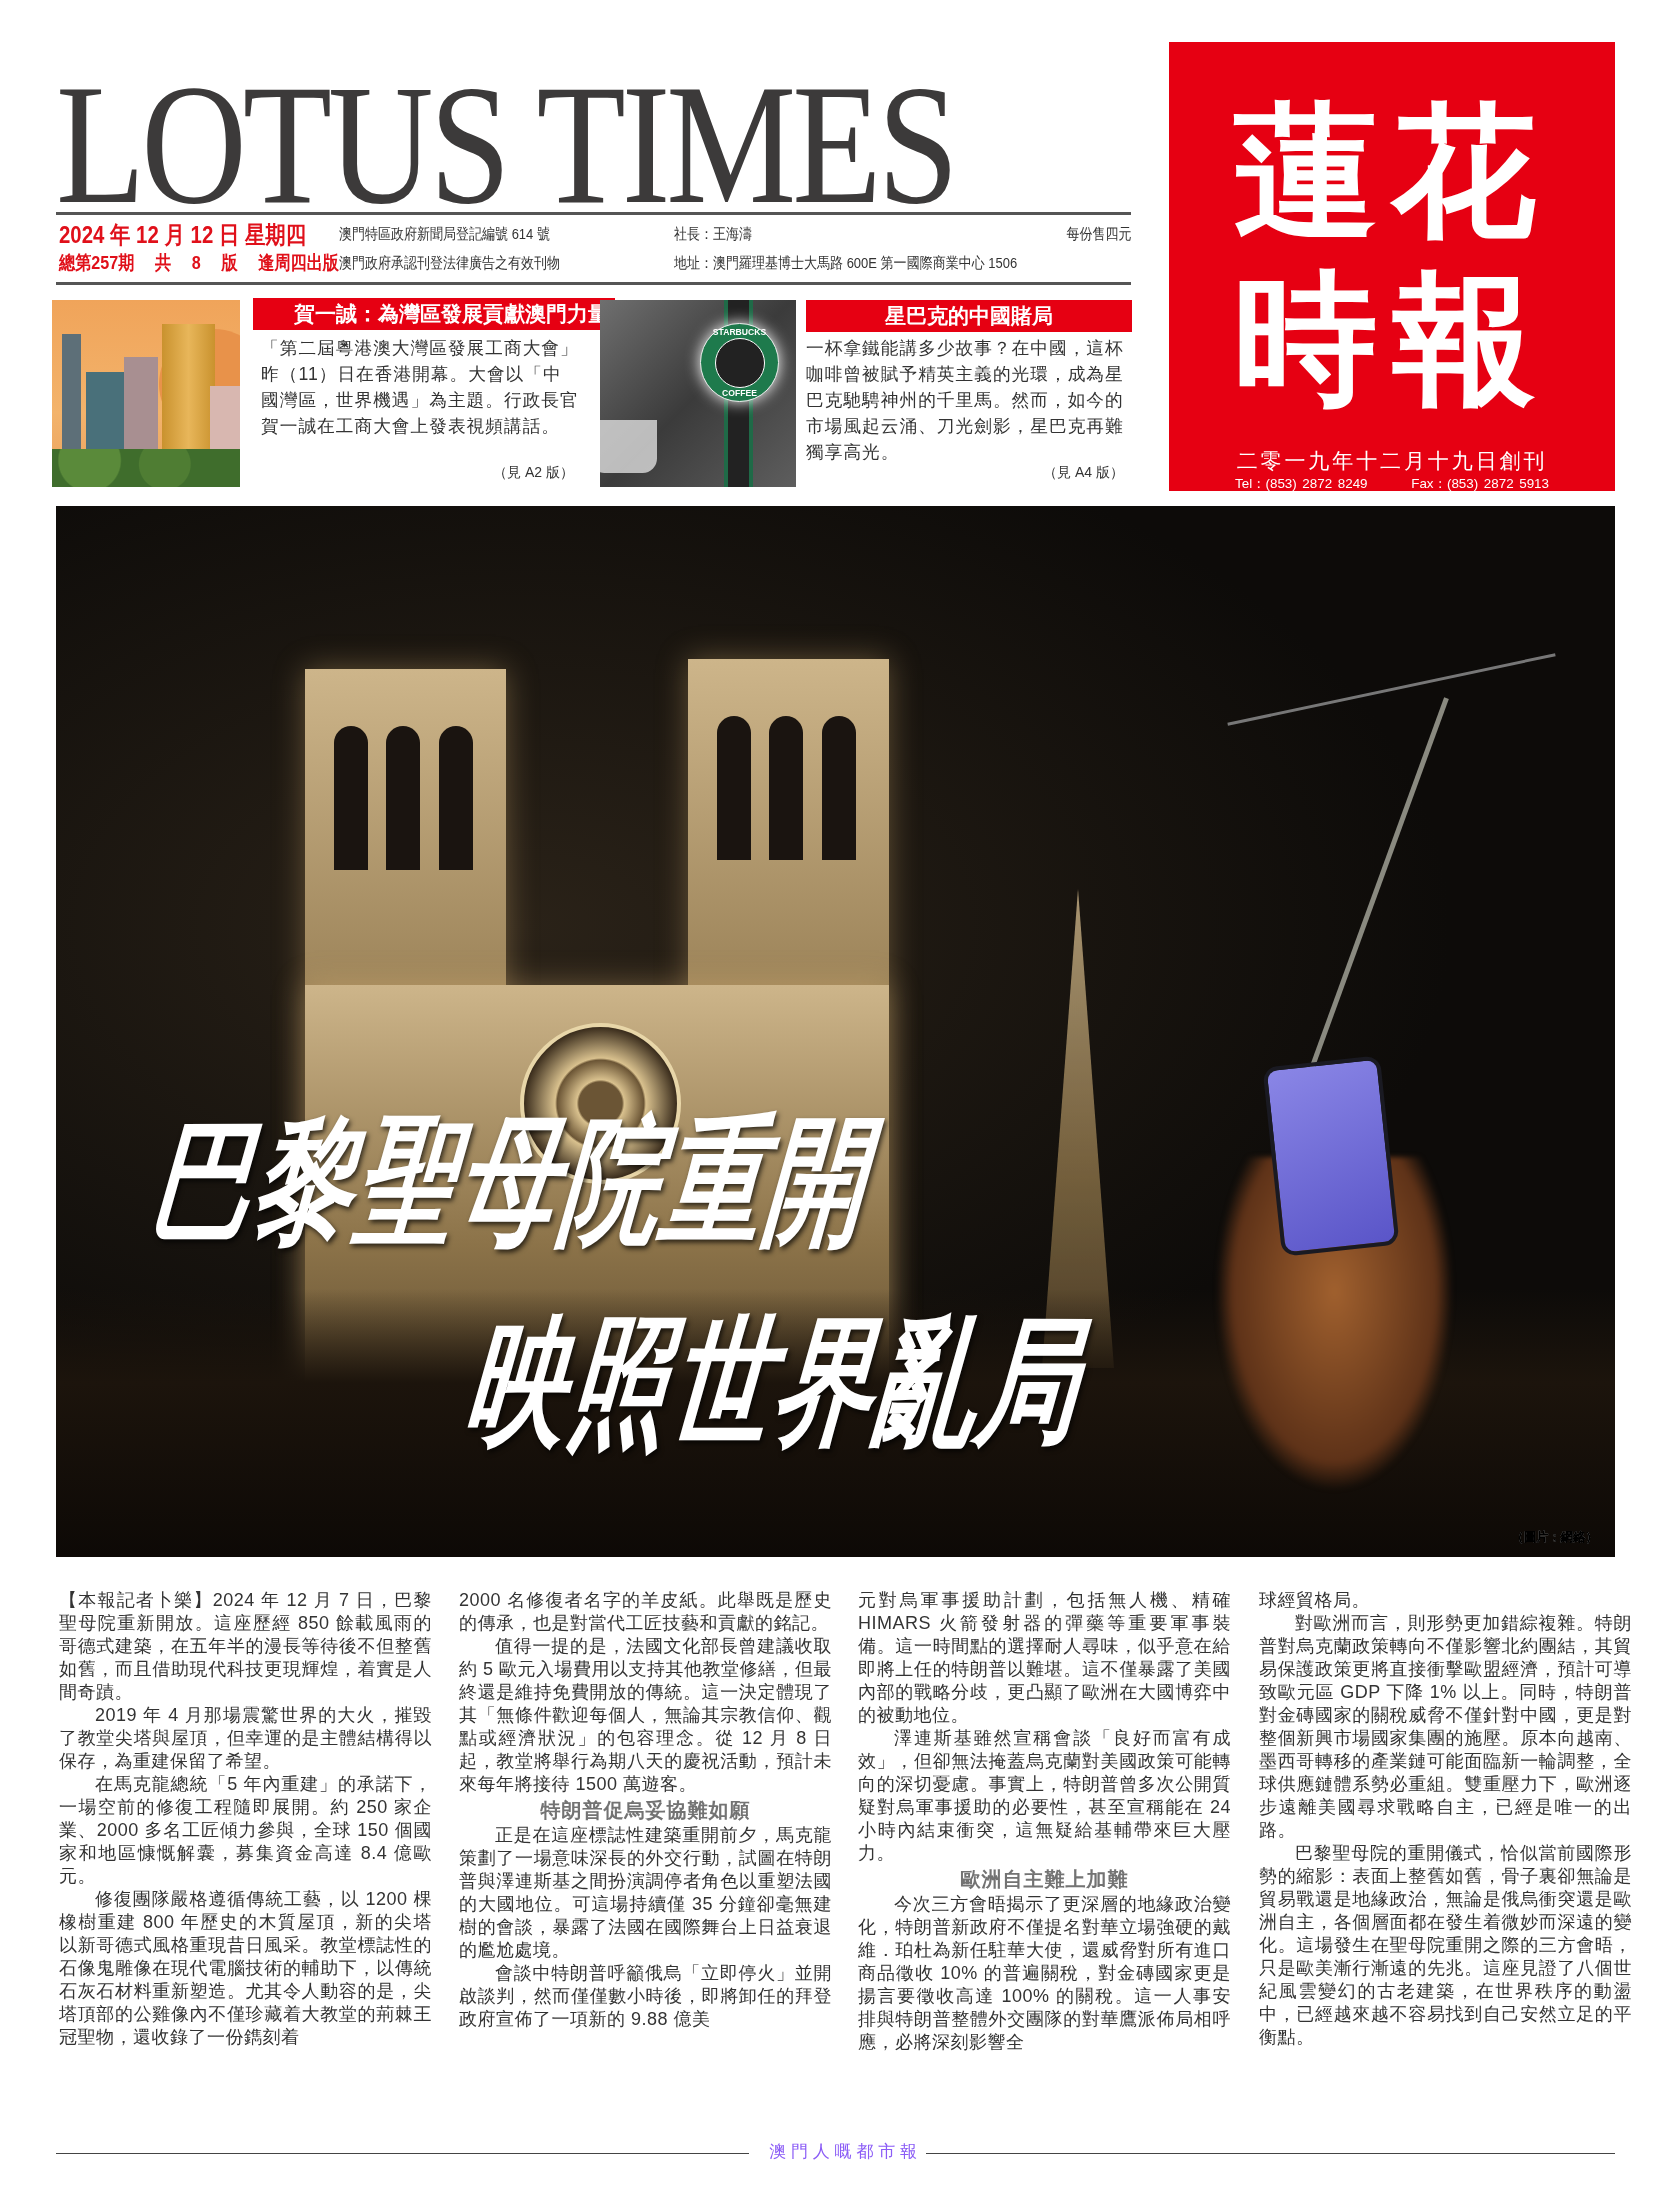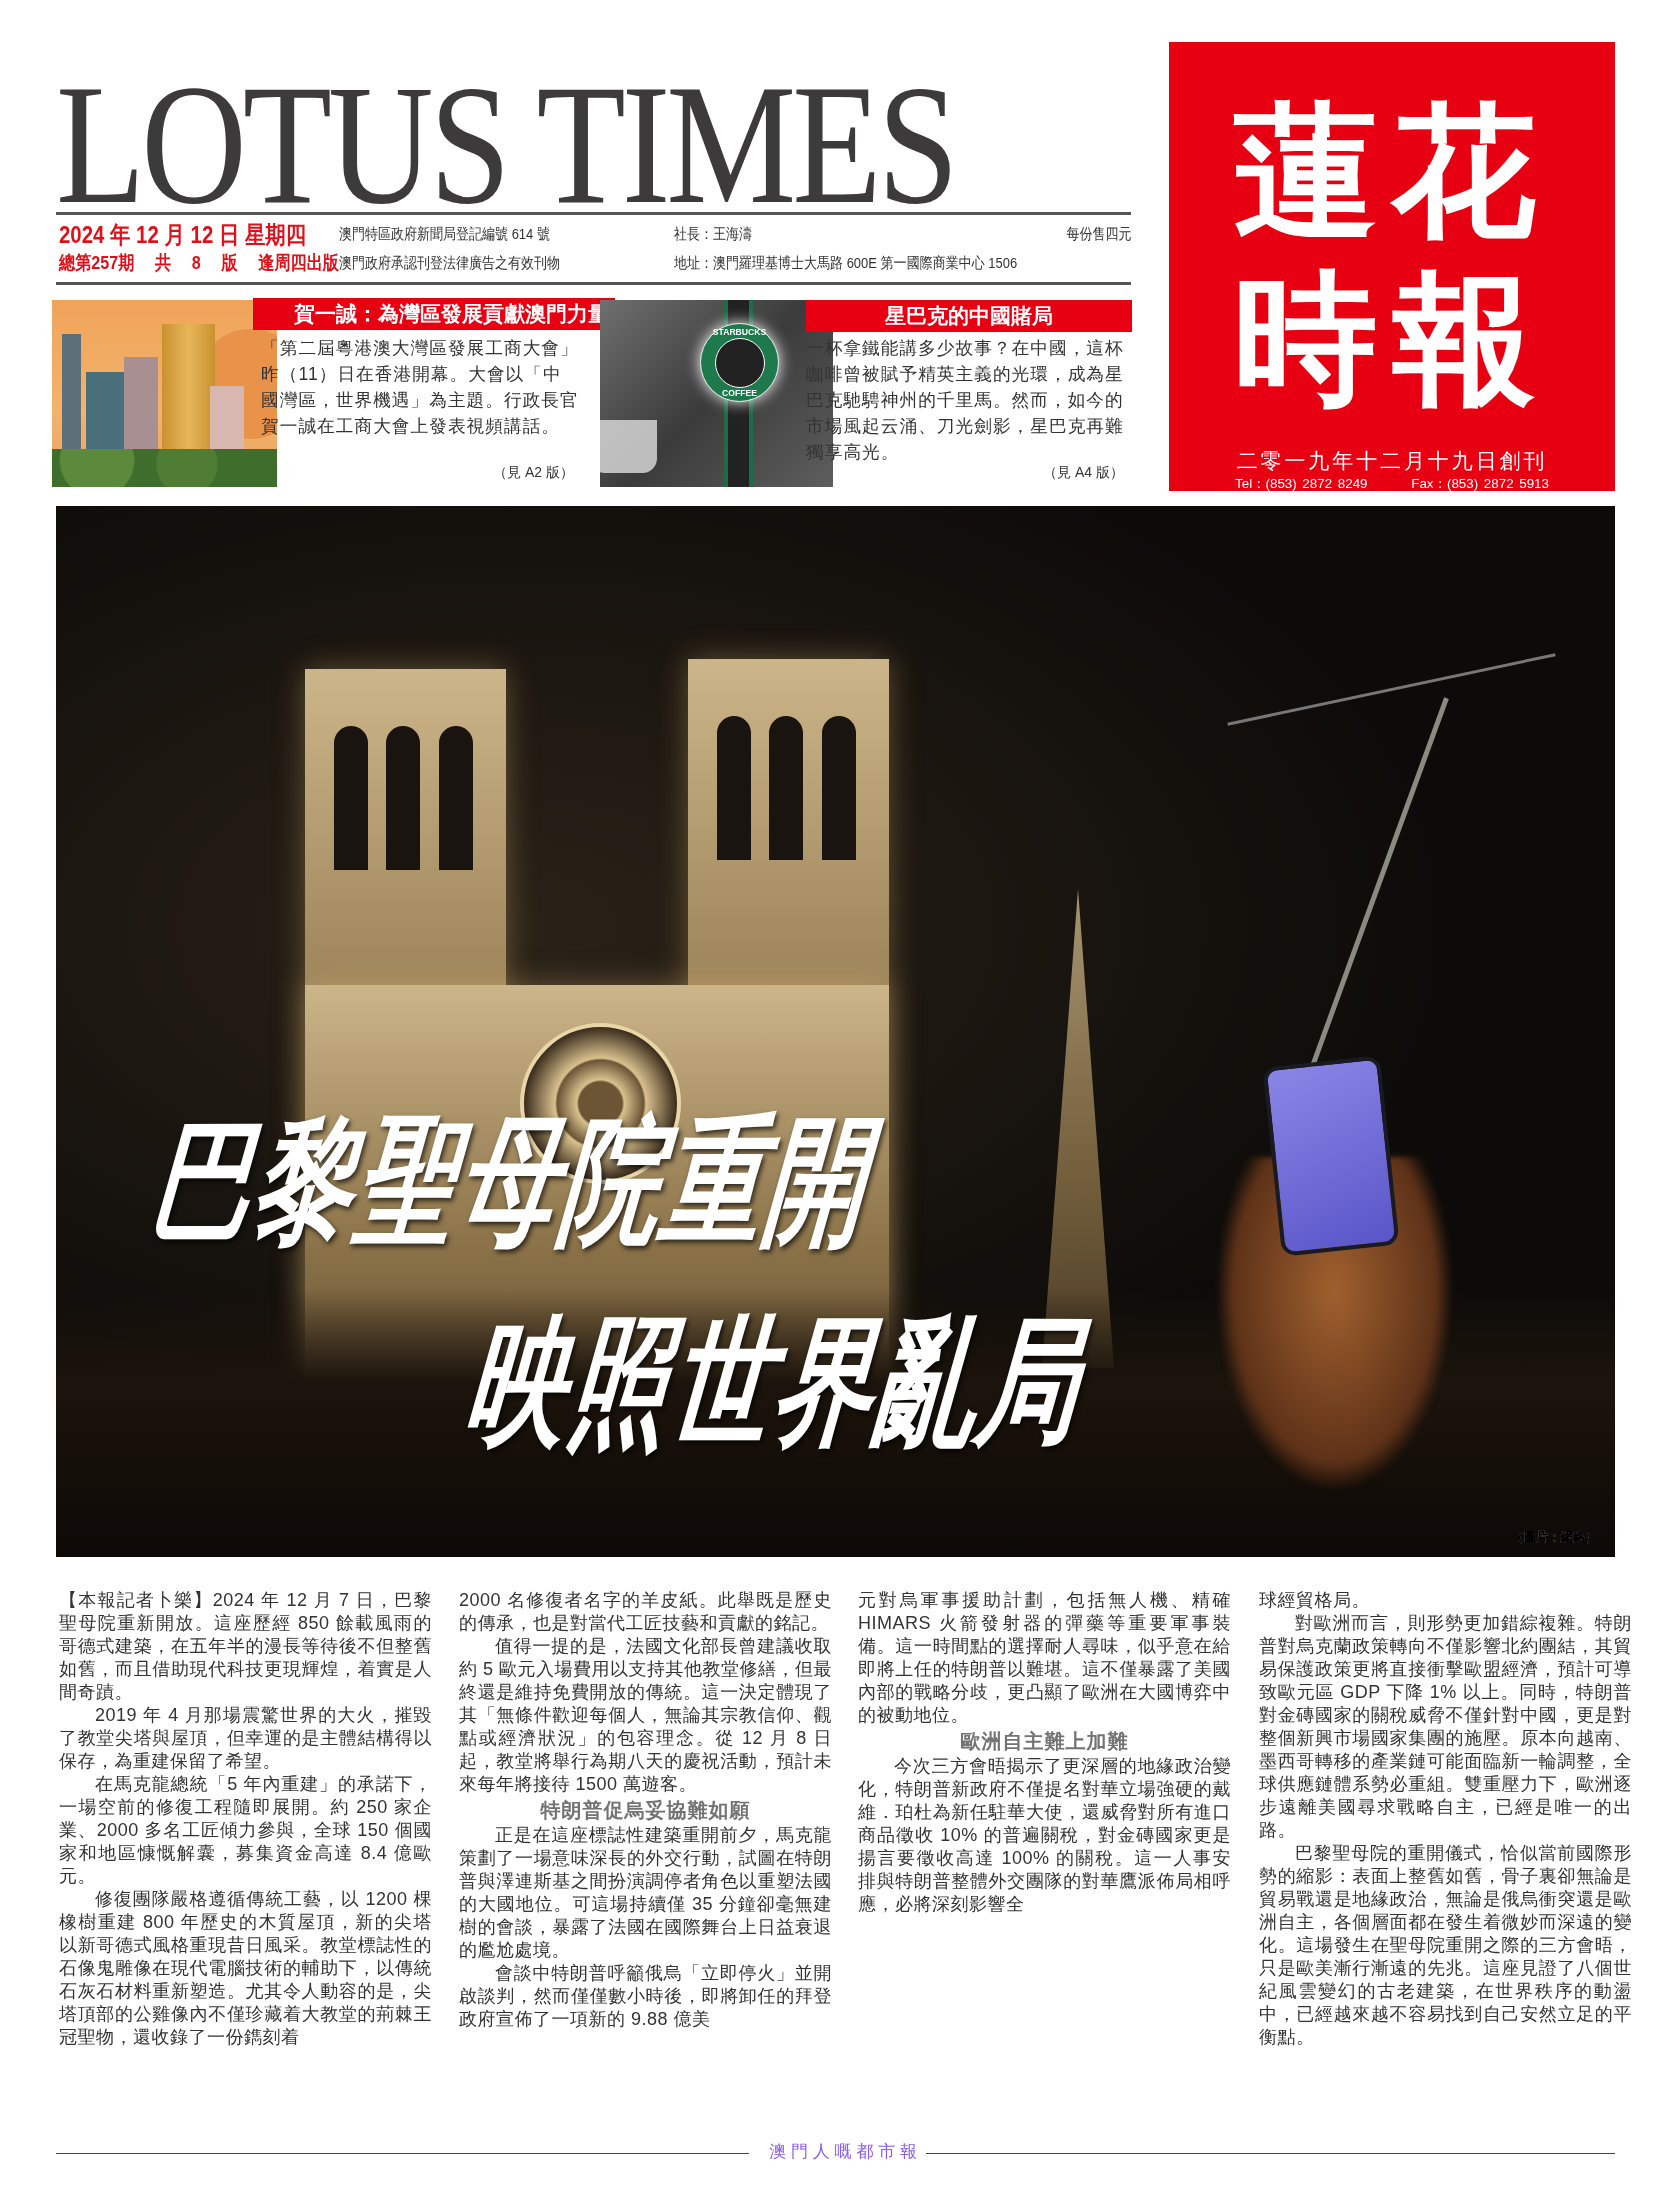--- a/index.html
+++ b/index.html
@@ -17,21 +17,21 @@
   .meta-grey.right { transform-origin:right; }
 
   
   .logo-box { position:absolute; left:1169px; top:42px; width:446px; height:449px; background:#e60012; color:#fff; }
   .logo-cn { position:absolute; left:0; width:100%; text-align:center; font-family:"DejaVu Serif","Liberation Serif",serif; font-weight:bold; font-size:144px; line-height:172px; letter-spacing:14.4px; }
   .logo-founded { position:absolute; left:0; top:405px; width:100%; text-align:center; font-size:21px; letter-spacing:2.9px; }
   .logo-contact { position:absolute; left:0; top:433px; width:100%; text-align:center; font-size:13.4px; word-spacing:1.9px; }
   .logo-contact span { margin:0 19px; }
 
   
-  .teaser-img { position:absolute;padding-left:37px; }
+  .teaser-img { position:absolute; }
   .teaser-head { position:absolute; background:#e60012; color:#fff; font-weight:bold; font-size:21px; text-align:center; line-height:32px; height:32px; white-space:nowrap; overflow:hidden; }
   .teaser-body { position:absolute; font-size:17.7px; line-height:26px; color:#333; letter-spacing:1px; }
   .teaser-ref { position:absolute; font-size:14px; color:#333; }
 
   .macau-illus { left:52px; top:300px; width:188px; height:187px; background:linear-gradient(180deg,#f0a45a 0%,#f3b36b 60%,#e9a260 100%); overflow:hidden; }
   .macau-illus .sun { position:absolute; right:-29px; top:29px; width:110px; height:110px; border-radius:50%; background:#e8924a; }
   .macau-illus .bld { position:absolute; bottom:29px; }
   .macau-illus .trees { position:absolute; left:0; bottom:0; width:100%; height:38px; background:radial-gradient(circle at 20% 30%,#5a8a3a 20%,transparent 21%),radial-gradient(circle at 60% 40%,#4f7d33 22%,transparent 23%),#3f6d2c; }
 
   .sbux-img { left:600px; top:300px; width:196px; height:187px; background:linear-gradient(135deg,#6f6f6f,#3b3b3b 50%,#5e5e5e); overflow:hidden; }
@@ -154,20 +154,21 @@
   </div>
 <div class="col" style="left:459px;" id="col1">
     <p class="first">2000 名修復者名字的羊皮紙。此舉既是歷史的傳承，也是對當代工匠技藝和貢獻的銘記。</p>
     <p>值得一提的是，法國文化部長曾建議收取約 5 歐元入場費用以支持其他教堂修繕，但最終還是維持免費開放的傳統。這一決定體現了其「無條件歡迎每個人，無論其宗教信仰、觀點或經濟狀況」的包容理念。從 12 月 8 日起，教堂將舉行為期八天的慶祝活動，預計未來每年將接待 1500 萬遊客。</p>
     <h3>特朗普促烏妥協難如願</h3>
     <p>正是在這座標誌性建築重開前夕，馬克龍策劃了一場意味深長的外交行動，試圖在特朗普與澤連斯基之間扮演調停者角色以重塑法國的大國地位。可這場持續僅 35 分鐘卻毫無建樹的會談，暴露了法國在國際舞台上日益衰退的尷尬處境。</p>
     <p>會談中特朗普呼籲俄烏「立即停火」並開啟談判，然而僅僅數小時後，即將卸任的拜登政府宣佈了一項新的 9.88 億美</p>
   </div>
 <div class="col" style="left:858px;" id="col2">
     <p class="first">元對烏軍事援助計劃，包括無人機、精確 HIMARS 火箭發射器的彈藥等重要軍事裝備。這一時間點的選擇耐人尋味，似乎意在給即將上任的特朗普以難堪。這不僅暴露了美國內部的戰略分歧，更凸顯了歐洲在大國博弈中的被動地位。</p>
+    <p>澤連斯基雖然宣稱會談「良好而富有成效」，但卻無法掩蓋烏克蘭對美國政策可能轉向的深切憂慮。事實上，特朗普曾多次公開質疑對烏軍事援助的必要性，甚至宣稱能在 24 小時內結束衝突，這無疑給基輔帶來巨大壓力。</p>
     <h3>歐洲自主難上加難</h3>
     <p>今次三方會晤揭示了更深層的地緣政治變化，特朗普新政府不僅提名對華立場強硬的戴維．珀杜為新任駐華大使，還威脅對所有進口商品徵收 10% 的普遍關稅，對金磚國家更是揚言要徵收高達 100% 的關稅。這一人事安排與特朗普整體外交團隊的對華鷹派佈局相呼應，必將深刻影響全</p>
   </div>
 <div class="col" style="left:1259px;" id="col3">
     <p class="first">球經貿格局。</p>
     <p>對歐洲而言，則形勢更加錯綜複雜。特朗普對烏克蘭政策轉向不僅影響北約團結，其貿易保護政策更將直接衝擊歐盟經濟，預計可導致歐元區 GDP 下降 1% 以上。同時，特朗普對金磚國家的關稅威脅不僅針對中國，更是對整個新興市場國家集團的施壓。原本向越南、墨西哥轉移的產業鏈可能面臨新一輪調整，全球供應鏈體系勢必重組。雙重壓力下，歐洲逐步遠離美國尋求戰略自主，已經是唯一的出路。</p>
     <p>巴黎聖母院的重開儀式，恰似當前國際形勢的縮影：表面上整舊如舊，骨子裏卻無論是貿易戰還是地緣政治，無論是俄烏衝突還是歐洲自主，各個層面都在發生着微妙而深遠的變化。這場發生在聖母院重開之際的三方會晤，只是歐美漸行漸遠的先兆。這座見證了八個世紀風雲變幻的古老建築，在世界秩序的動盪中，已經越來越不容易找到自己安然立足的平衡點。</p>
   </div>
 
 <div class="footer-line" style="left:56px; width:693px;"></div>

